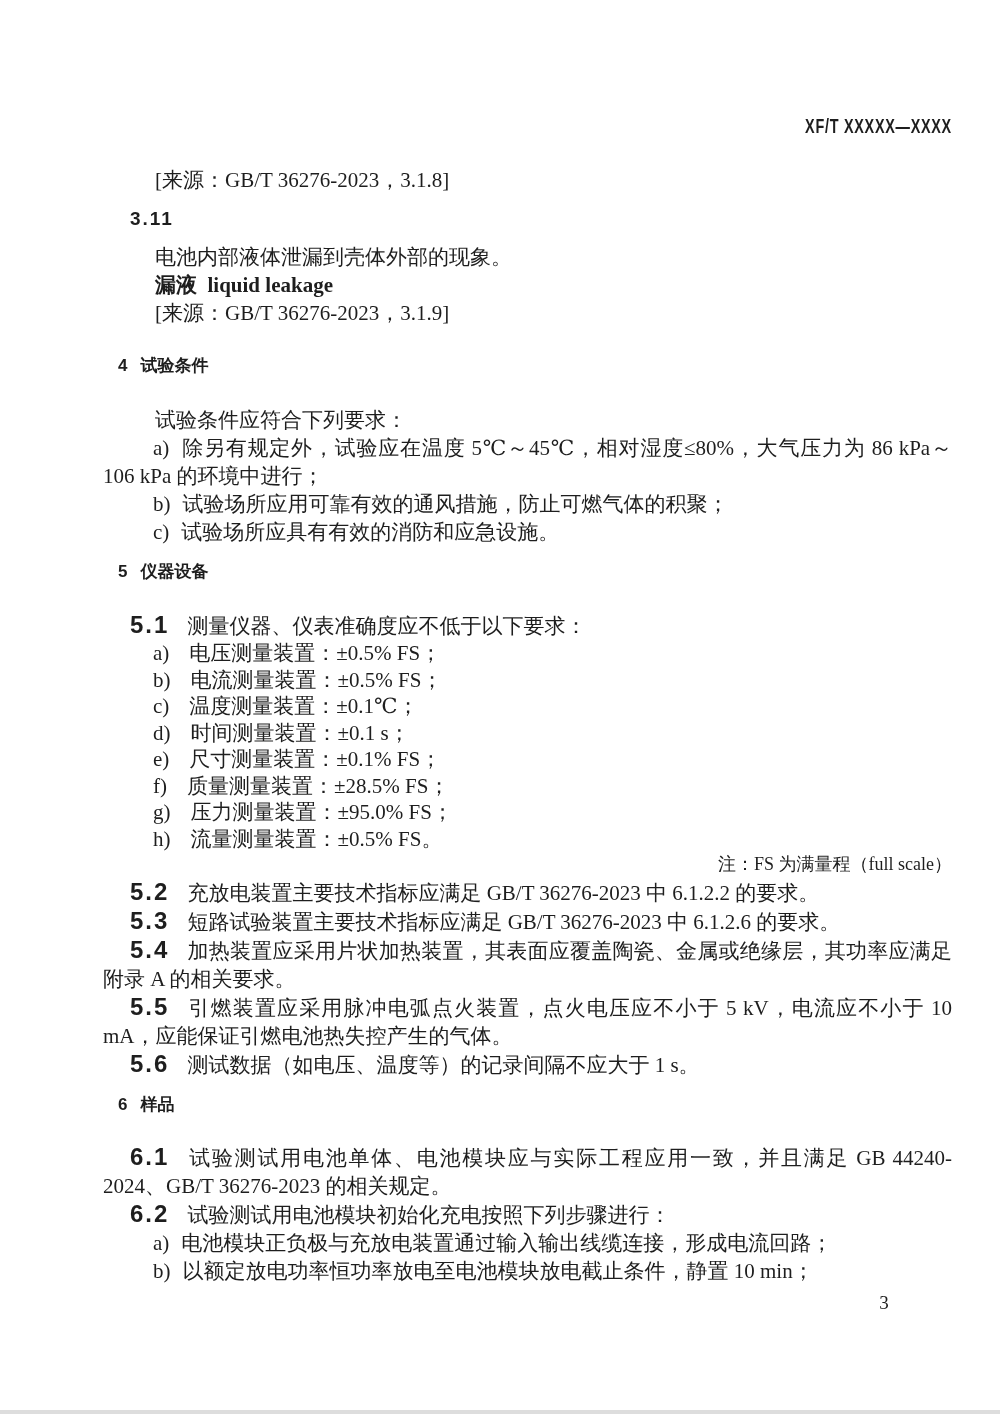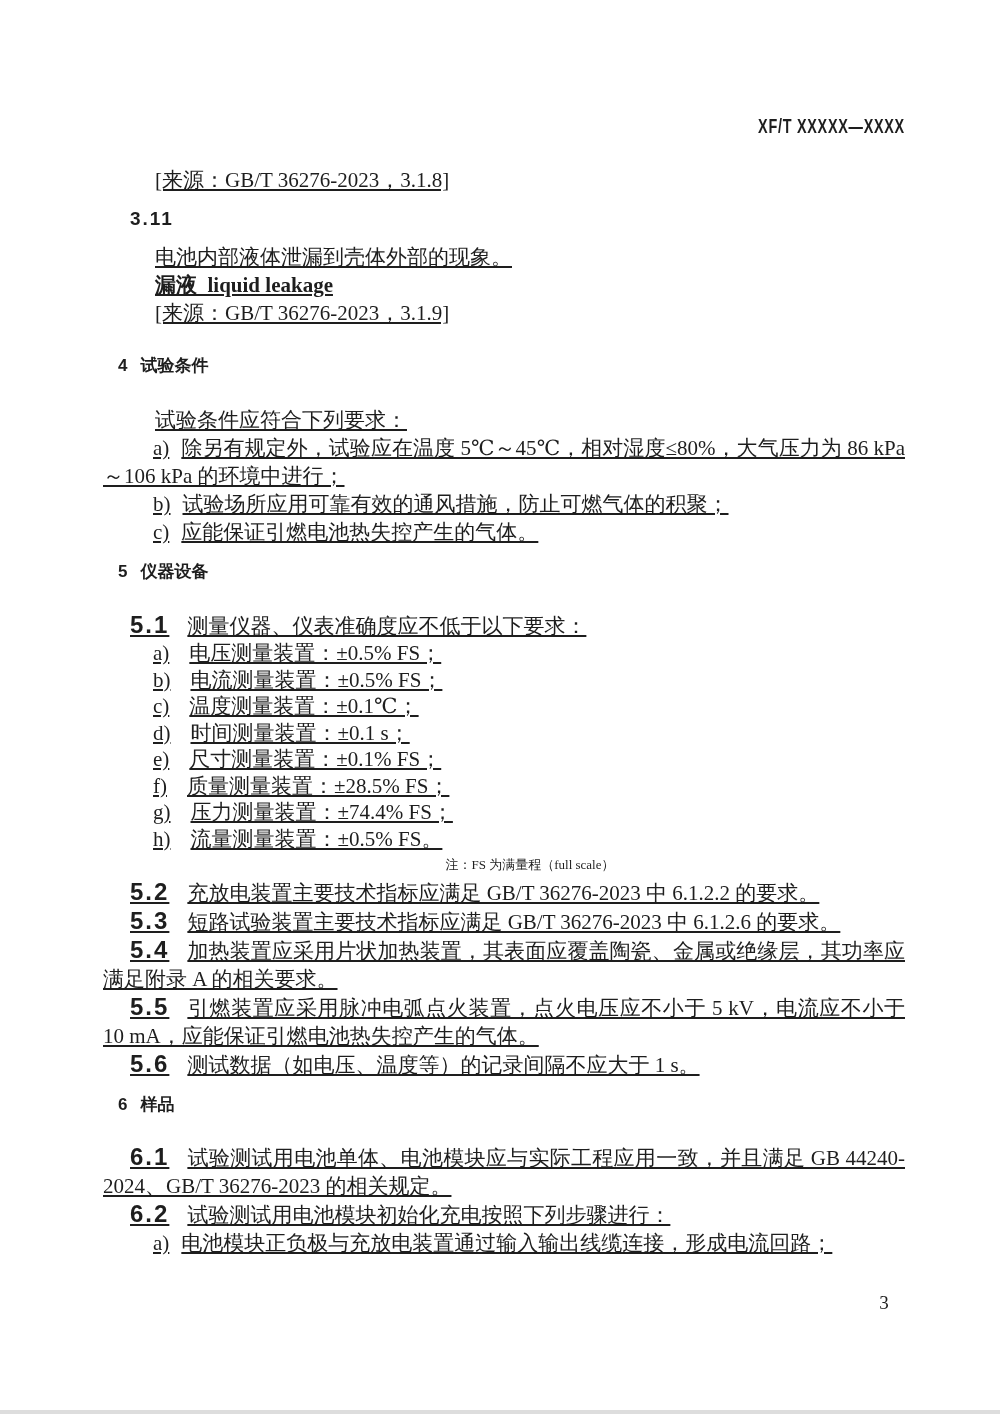--- a/index.html
+++ b/index.html
@@ -4,33 +4,33 @@
 <style>
   * { margin: 0; padding: 0; box-sizing: border-box; }
   html, body { background: #ffffff; }
   body {
     width: 1000px; height: 1414px;
     position: relative; overflow: hidden;
     color: #1e1e1e;
     font-family: "Liberation Serif", "DejaVu Serif", serif;
     -webkit-font-smoothing: antialiased;
   }
-  .page { padding: 112px 95px 0 103px; }
+  .page { padding: 112px 48px 0 103px; }
 
   
   .doc-header { text-align: right; line-height: 28px; margin-bottom: 24px; }
   .doc-header .hdr-inner {
     display: inline-block;
     font-family: "Liberation Sans", "DejaVu Sans", sans-serif;
     font-weight: 700; font-size: 20px; letter-spacing: 1px;
     transform: scaleX(0.72); transform-origin: right center;
     white-space: nowrap;
   }
 
-  .body { font-size: 21px; line-height: 28px; text-align: justify; text-decoration: underline; }
+  .body { font-size: 21px; line-height: 28px; text-align: justify; }
 
   .ind2  { text-indent: 52px; }           
   .term  { text-indent: 52px; font-weight: bold; white-space: pre-wrap; }
 
   .clause-no {
     font-family: "Liberation Sans", "DejaVu Sans", sans-serif;
     font-weight: 600; font-size: 19px; line-height: 28px;
     text-indent: 27px; letter-spacing: 2px;
     margin-top: 11px; margin-bottom: 10px;
   }
@@ -51,22 +51,22 @@
     font-weight: 600; font-size: 24px;
     letter-spacing: 2px; margin-right: 18px;
   }
 
   .item { text-indent: 50px; }
   .item .ilabel { margin-right: 12px; }
   .list51 { line-height: 26.5px; }
   .list51 .ilabel { margin-right: 20px; }
 
   .note {
-    font-size: 13px; line-height: 23px;
-    text-indent: 52px; text-align: center;
+    font-size: 18px; line-height: 23px;
+    text-indent: 52px; text-align: right;
     margin-top: 1px; margin-bottom: 2px;
   }
 
   .page-number {
     position: absolute; top: 1292px; left: 872px; width: 24px;
     font-size: 19px; text-align: center;
   }
 
   .bottom-edge {
     position: absolute; left: 0; bottom: 0; width: 1000px; height: 4px;
@@ -96,21 +96,21 @@
 
   <p class="body ind2">试验条件应符合下列要求：</p>
 
   <p class="body item">
     <span class="ilabel">a)</span><span>除另有规定外，试验应在温度 5℃～45℃，相对湿度≤80%，大气压力为 86 kPa～106 kPa 的环境中进行；</span>
   </p>
   <p class="body item">
     <span class="ilabel">b)</span><span>试验场所应用可靠有效的通风措施，防止可燃气体的积聚；</span>
   </p>
   <p class="body item">
-    <span class="ilabel">c)</span><span>应能保证引燃电池热失控产生的气体。</span>
+    <span class="ilabel">c)</span><span>试验场所应具有有效的消防和应急设施。</span>
   </p>
 
   <h2 class="sec sec-s5">
     <span class="sec-num">5</span><span class="sec-title">仪器设备</span>
   </h2>
 
   <p class="body clause">
     <span class="cnum">5.1</span><span>测量仪器、仪表准确度应不低于以下要求：</span>
   </p>
 
@@ -126,21 +126,21 @@
   <p class="body item list51">
     <span class="ilabel">d)</span><span>时间测量装置：±0.1 s；</span>
   </p>
   <p class="body item list51">
     <span class="ilabel">e)</span><span>尺寸测量装置：±0.1% FS；</span>
   </p>
   <p class="body item list51">
     <span class="ilabel">f)</span><span>质量测量装置：±28.5% FS；</span>
   </p>
   <p class="body item list51">
-    <span class="ilabel">g)</span><span>压力测量装置：±74.4% FS；</span>
+    <span class="ilabel">g)</span><span>压力测量装置：±95.0% FS；</span>
   </p>
   <p class="body item list51">
     <span class="ilabel">h)</span><span>流量测量装置：±0.5% FS。</span>
   </p>
 
   <p class="note">注：FS 为满量程（full scale）</p>
 
   <p class="body clause">
     <span class="cnum">5.2</span><span>充放电装置主要技术指标应满足 GB/T 36276-2023 中 6.1.2.2 的要求。</span>
   </p>
@@ -164,17 +164,20 @@
   <p class="body clause">
     <span class="cnum">6.1</span><span>试验测试用电池单体、电池模块应与实际工程应用一致，并且满足 GB 44240-2024、GB/T 36276-2023 的相关规定。</span>
   </p>
   <p class="body clause">
     <span class="cnum">6.2</span><span>试验测试用电池模块初始化充电按照下列步骤进行：</span>
   </p>
 
   <p class="body item">
     <span class="ilabel">a)</span><span>电池模块正负极与充放电装置通过输入输出线缆连接，形成电流回路；</span>
   </p>
+  <p class="body item">
+    <span class="ilabel">b)</span><span>以额定放电功率恒功率放电至电池模块放电截止条件，静置 10 min；</span>
+  </p>
 
 </div>
 
 <div class="page-number">3</div>
 <div class="bottom-edge"></div>
 
 </body></html>

